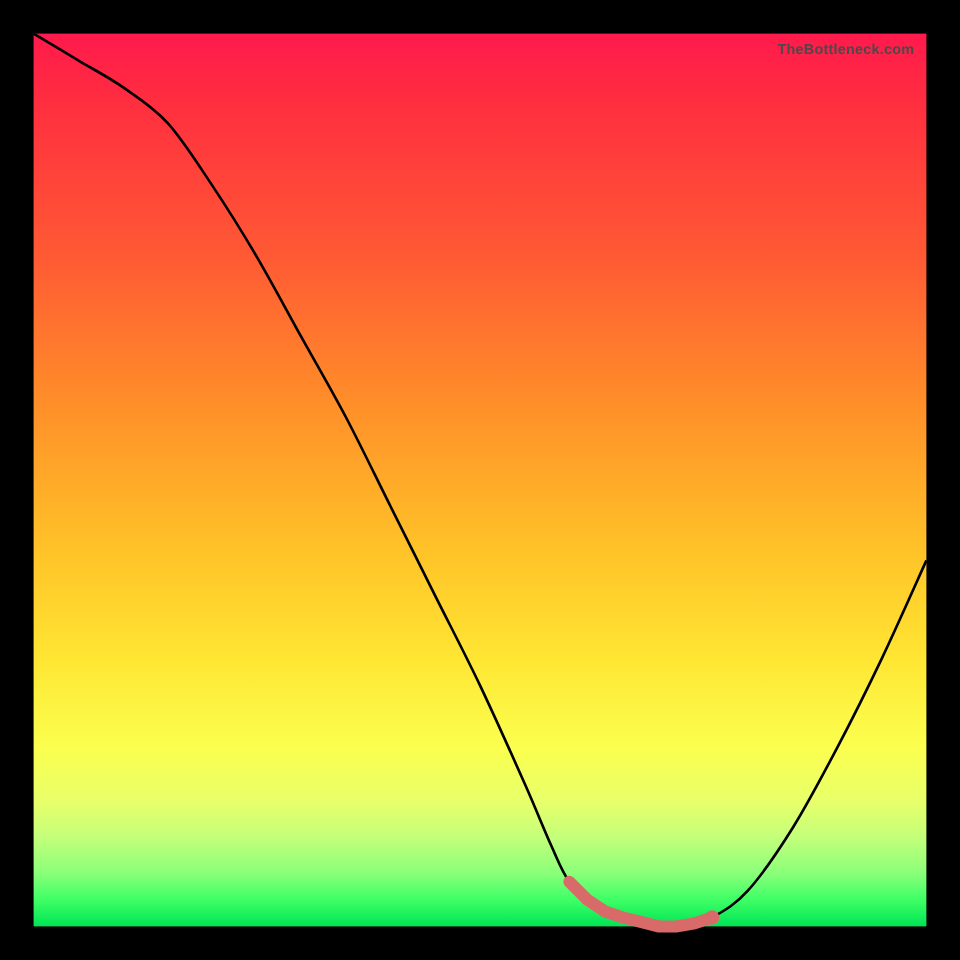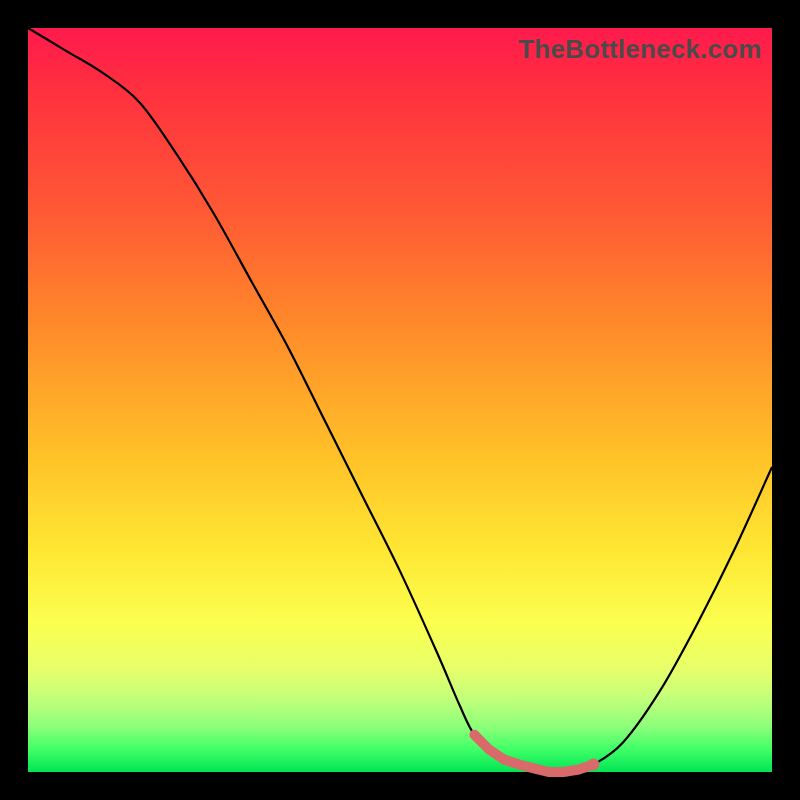--- a/index.html
+++ b/index.html
@@ -38,21 +38,21 @@
       #8bff7a 94%,
       #3fff66 97%,
       #00e455 100%
     );
   }
   .watermark {
     position: absolute;
     top: 6px;
     right: 10px;
     color: #4a4a4a;
-    font-size: 26px;
+    font-size: 12px;
     font-weight: 600;
     letter-spacing: 0.2px;
     user-select: none;
     text-align: right;
   }
   svg.curve {
     position: absolute;
     left: 0;
     top: 0;
     width: 744px;

